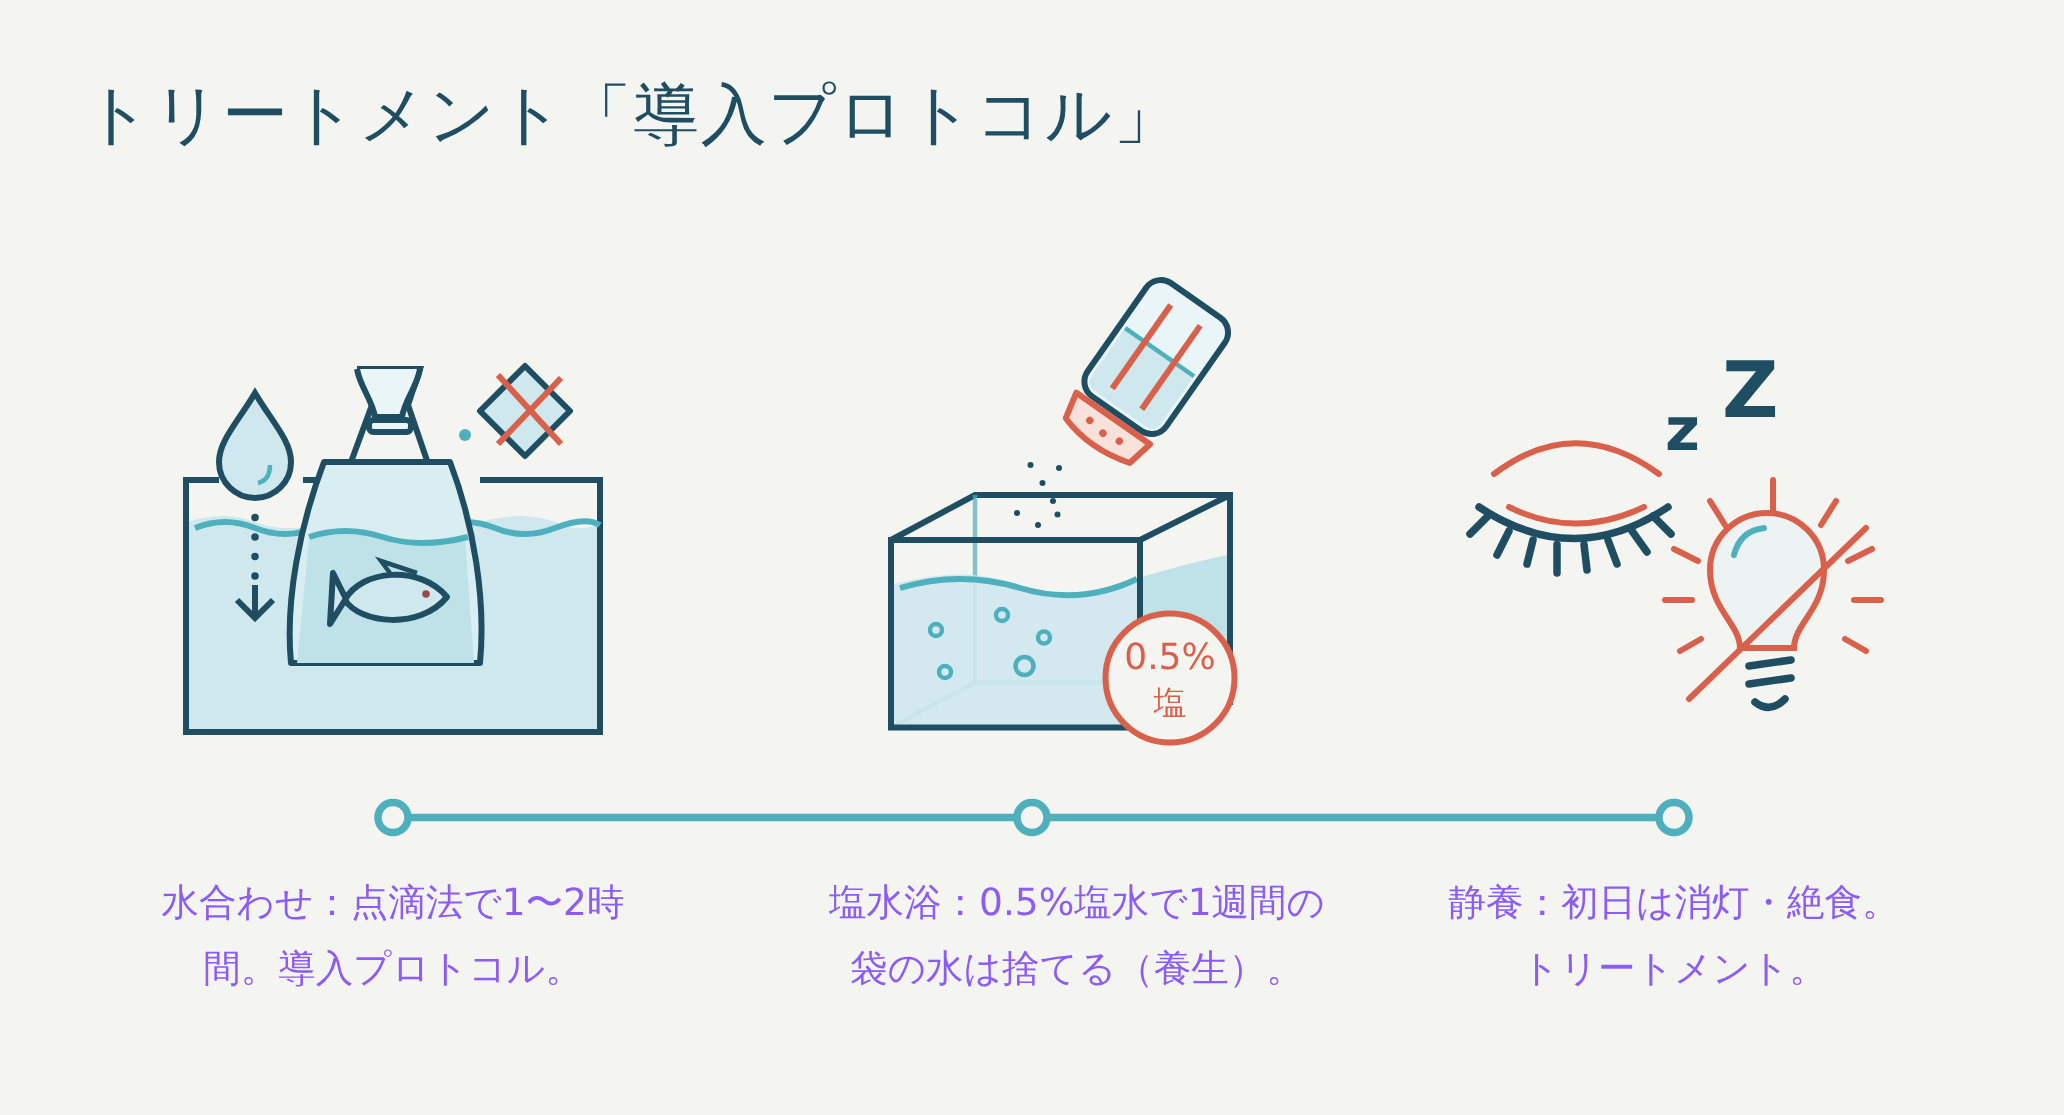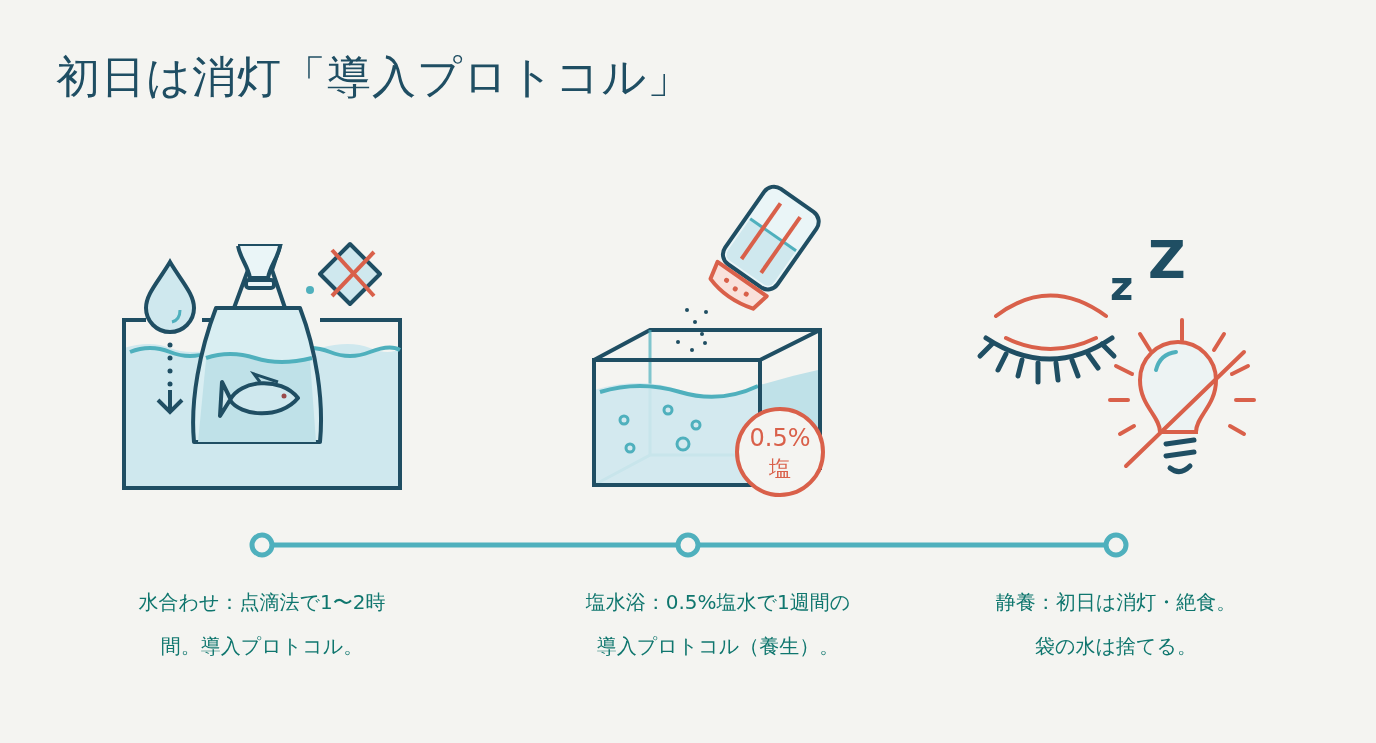--- a/index.html
+++ b/index.html
@@ -1,25 +1,25 @@
 <!DOCTYPE html>
 <html><head>
 <meta charset="utf-8">
 <style>
   html,body{margin:0;padding:0;}
   body{width:1376px;height:743px;background:#f4f4f1;position:relative;overflow:hidden;font-family:"DejaVu Sans",sans-serif;}
   .title{position:absolute;left:56px;top:46px;font-size:44px;color:#1f4e63;letter-spacing:1px;line-height:62px;white-space:nowrap;}
   .icon{position:absolute;}
   .timeline{position:absolute;left:0;top:0;width:1376px;height:743px;pointer-events:none;}
-  .caption{position:absolute;font-size:20px;color:#0f766e;line-height:44px;text-align:center;white-space:nowrap;}
+  .caption{position:absolute;font-size:25px;color:#8b5cf6;line-height:44px;text-align:center;white-space:nowrap;}
 </style>
 </head>
 <body>
 
-<div class="title">初日は消灯「導入プロトコル」</div>
+<div class="title">トリートメント「導入プロトコル」</div>
 
 <svg class="icon" style="left:110px;top:230px" width="300" height="270" viewBox="0 0 300 270">
 
   <path d="M14 118 Q40 110 60 118 T110 118 T160 118 T210 118 T260 118 T290 118 L290 258 L14 258 Z" fill="#cfe8ee"></path>
 
   <path d="M36 90 L14 90 L14 258 L290 258 L290 90 L210 90" fill="none" stroke="#1f4e63" stroke-width="4"></path>
   <line x1="92" y1="90" x2="104" y2="90" stroke="#1f4e63" stroke-width="4"></line>
 
   <path d="M20 122 Q40 114 60 122 T100 122 M180 122 Q200 114 220 122 T260 122 T290 120" fill="none" stroke="#4fb0bd" stroke-width="4"></path>
 
@@ -140,18 +140,18 @@
   <circle cx="688" cy="545" r="10" fill="#f4f4f1" stroke="#4fb0bd" stroke-width="5"></circle>
   <circle cx="1116" cy="545" r="10" fill="#f4f4f1" stroke="#4fb0bd" stroke-width="5"></circle>
 </svg>
 
 <div class="caption" style="left:102px;top:580px;width:320px;">
   <div>水合わせ：点滴法で1〜2時</div>
   <div>間。導入プロトコル。</div>
 </div>
 <div class="caption" style="left:548px;top:580px;width:340px;">
   <div>塩水浴：0.5%塩水で1週間の</div>
-  <div>導入プロトコル（養生）。</div>
+  <div>袋の水は捨てる（養生）。</div>
 </div>
 <div class="caption" style="left:956px;top:580px;width:320px;">
   <div>静養：初日は消灯・絶食。</div>
-  <div>袋の水は捨てる。</div>
+  <div>トリートメント。</div>
 </div>
 
 </body></html>

